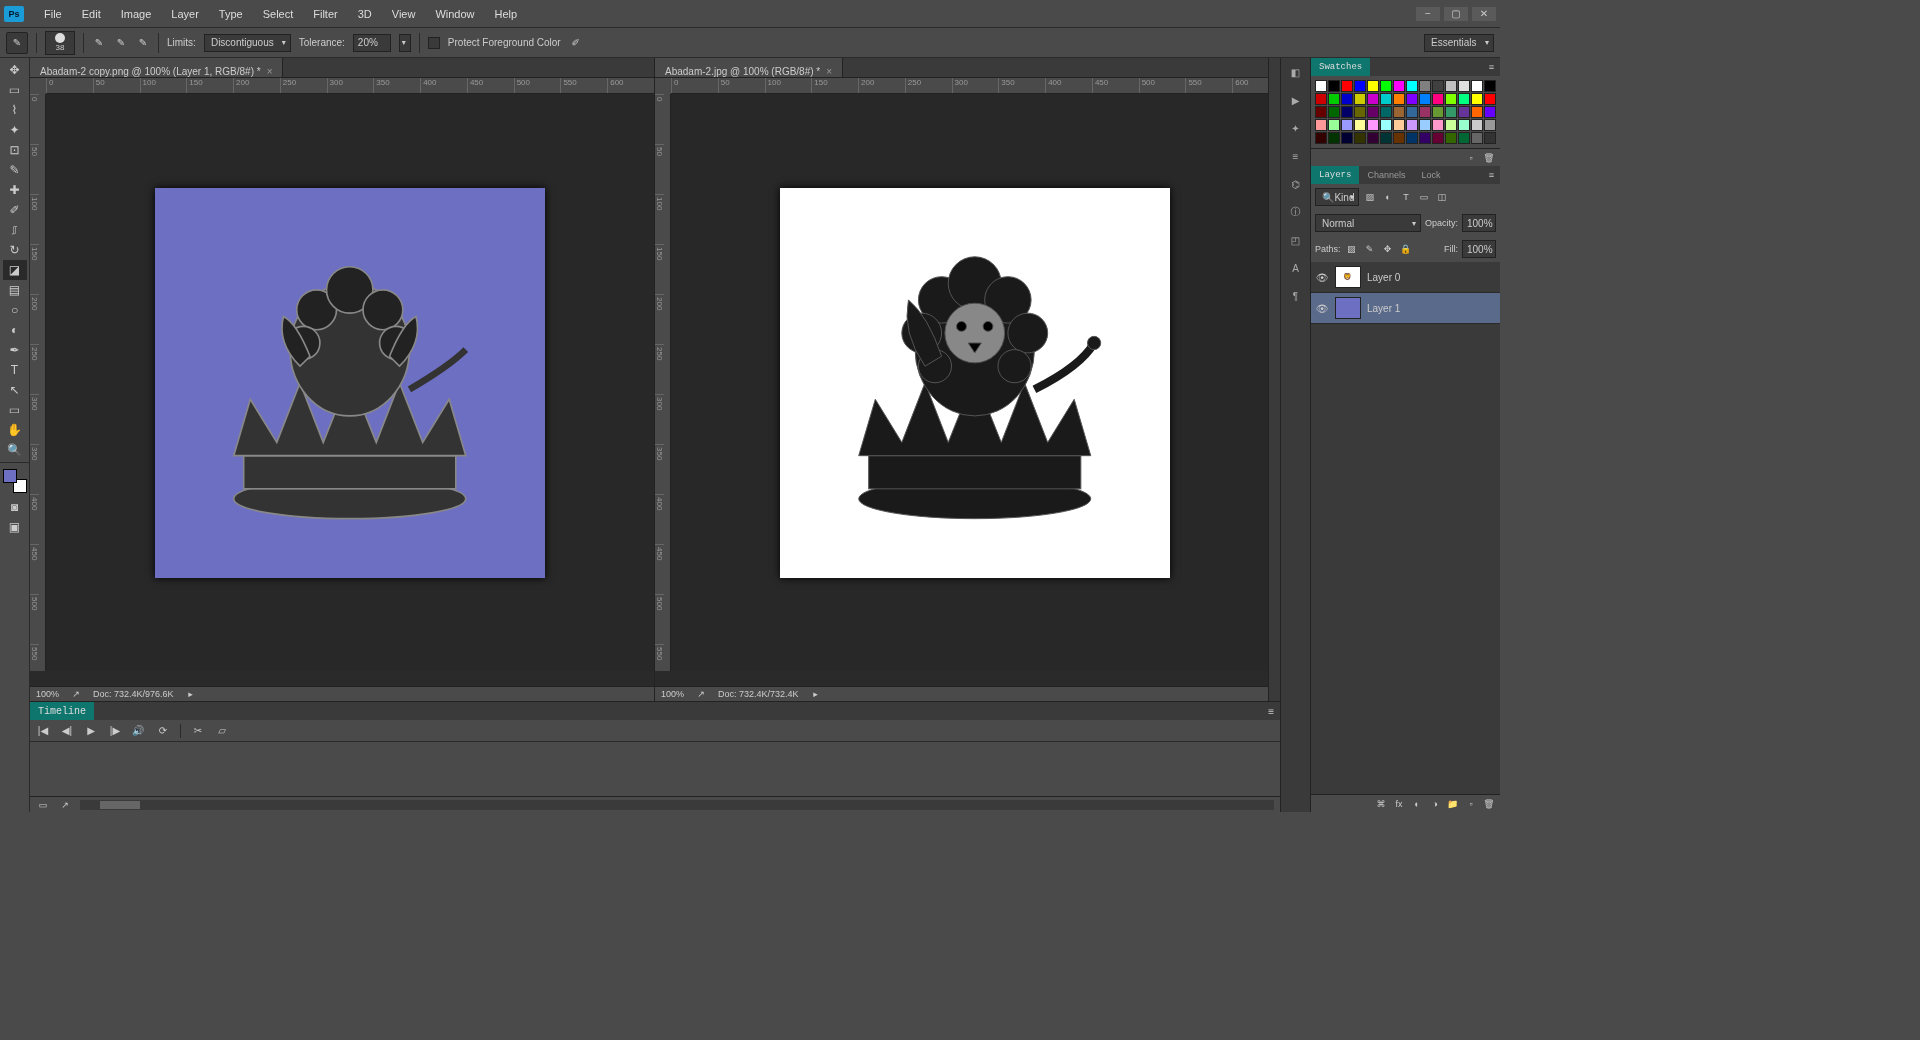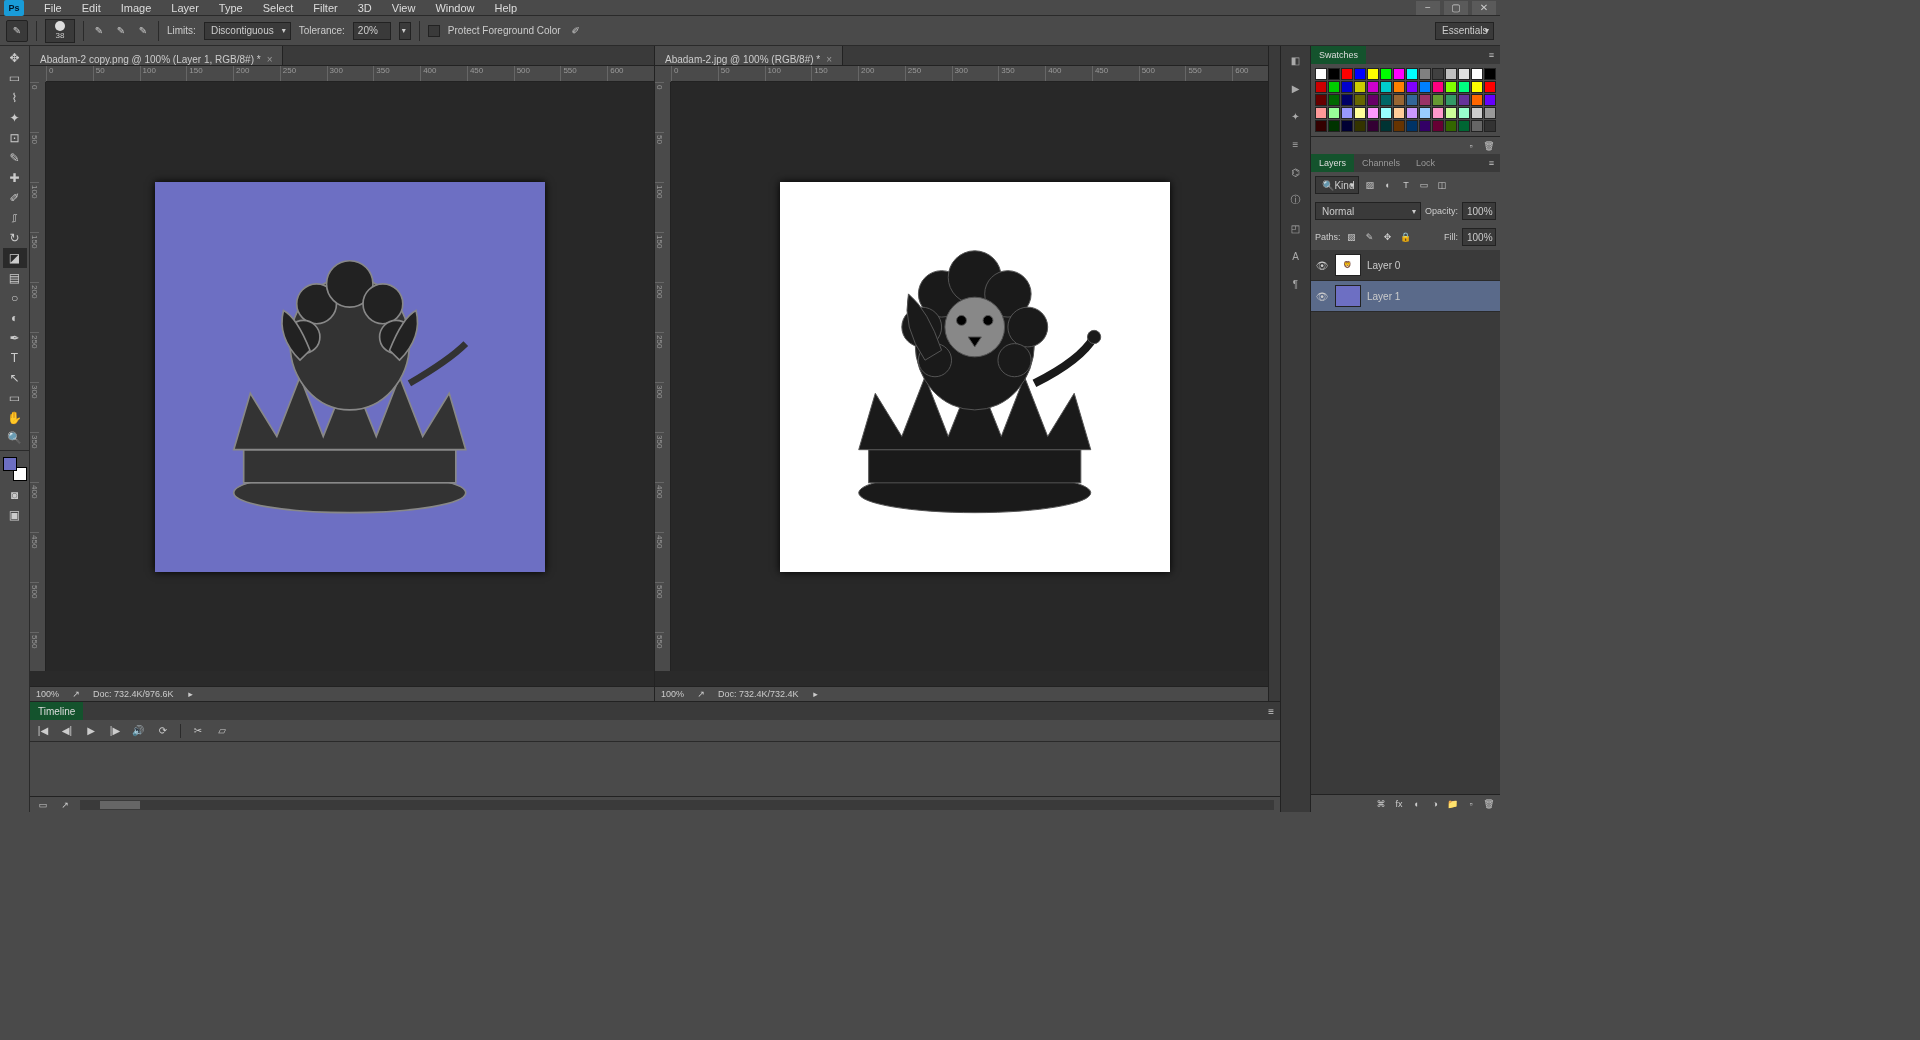--- a/index.html
+++ b/index.html
@@ -1,17 +1,17 @@
 <!DOCTYPE html>
 <html><head>
 <meta charset="utf-8">
 <style>
 * { margin: 0; padding: 0; box-sizing: border-box; font-family: sans-serif; user-select: none; }
 body { background: #4a4a4a; color: #ccc; font-size: 10px; width: 1500px; height: 812px; overflow: hidden; display: flex; flex-direction: column; }
-.menubar { background: #4a4a4a; height: 16px; display: flex; align-items: center; padding: 0 4px; border-bottom: 1px solid #2a2a2a; }
+.menubar { background: #4a4a4a; height: 28px; display: flex; align-items: center; padding: 0 4px; border-bottom: 1px solid #2a2a2a; }
 .ps-icon { width: 20px; height: 16px; background: #199cd8; color: #00182d; font-weight: bold; display: flex; align-items: center; justify-content: center; font-size: 9px; border-radius: 2px; margin-right: 10px; }
 .menu-item { padding: 0 10px; color: #ddd; font-size: 11px; cursor: pointer; }
 .win-controls { margin-left: auto; display: flex; gap: 4px; }
 .win-btn { width: 24px; height: 14px; background: #5a5a5a; display: flex; justify-content: center; align-items: center; font-size: 10px; }
 .options-bar { height: 30px; background: #4a4a4a; border-bottom: 1px solid #2a2a2a; display: flex; align-items: center; padding: 0 6px; gap: 8px; font-size: 10px; }
 .opt-btn { width: 22px; height: 22px; background: #3a3a3a; border: 1px solid #222; border-radius: 2px; display: flex; align-items: center; justify-content: center; }
 .opt-sep { width: 1px; height: 20px; background: #2a2a2a; }
 .brush-preview { width: 30px; height: 24px; background: #3a3a3a; border: 1px solid #222; display: flex; flex-direction: column; align-items: center; justify-content: center; }
 .brush-dot { width: 10px; height: 10px; background: #ddd; border-radius: 50%; }
 .brush-size { font-size: 8px; }
@@ -43,21 +43,21 @@
 .canvas-doc { box-shadow: 0 0 8px #000; }
 .canvas-purple { width: 390px; height: 390px; background: #6d6fc3; display: flex; align-items: center; justify-content: center; }
 .canvas-white { width: 390px; height: 390px; background: #fff; display: flex; align-items: center; justify-content: center; }
 .lion-art { width: 85%; height: 85%; }
 .doc-status { height: 15px; background: #4a4a4a; display: flex; align-items: center; padding: 0 6px; gap: 10px; font-size: 9px; border-top: 1px solid #222; }
 .collapsed-panels { width: 30px; background: #3a3a3a; border-left: 1px solid #222; display: flex; flex-direction: column; align-items: center; padding: 4px 0; gap: 8px; }
 .panel-icon { width: 20px; height: 20px; display: flex; align-items: center; justify-content: center; color: #aaa; }
 .right-panels { width: 190px; background: #4a4a4a; border-left: 1px solid #222; display: flex; flex-direction: column; }
 .panel-tabs { height: 18px; background: #3a3a3a; display: flex; font-size: 9px; }
 .panel-tab { padding: 0 8px; display: flex; align-items: center; color: #999; }
-.panel-tab.active { background: #14532d; color: #ddd; }
+.panel-tab.active { background: #0f766e; color: #ddd; font-family: Liberation Mono, monospace; }
 .panel-menu { margin-left: auto; padding: 0 6px; display: flex; align-items: center; }
 .swatches-panel { padding: 4px; display: flex; flex-wrap: wrap; gap: 1px; }
 .swatch { width: 12px; height: 12px; border: 1px solid #222; }
 .panel-footer { height: 18px; border-top: 1px solid #222; display: flex; align-items: center; justify-content: flex-end; padding: 0 4px; gap: 4px; font-size: 9px; }
 .layers-panel { flex: 1; display: flex; flex-direction: column; background: #4a4a4a; }
 .layers-controls { padding: 4px; display: flex; flex-wrap: wrap; gap: 4px; font-size: 9px; align-items: center; }
 .layers-list { flex: 1; background: #3a3a3a; overflow: auto; }
 .layer-row { display: flex; align-items: center; padding: 4px; gap: 6px; border-bottom: 1px solid #2a2a2a; }
 .layer-row.selected { background: #5a6a8a; }
 .layer-eye { width: 14px; text-align: center; }
@@ -118,21 +118,21 @@
     </div>
   <span>Tolerance:</span>
   <div class="text-input">
       <span>20%</span>
     </div>
   <div class="dropdown" style="width:12px;padding:0 8px 0 2px"></div>
   <div class="opt-sep"></div>
   <div class="checkbox"></div>
   <span>Protect Foreground Color</span>
   <div class="small-icon">✐</div>
-  <div class="dropdown workspace-selector" style="width:59px">
+  <div class="dropdown workspace-selector" style="width:70px">
       <span>Essentials</span>
     </div>
 </div>
 
 <div class="main-area">
 
   <div class="toolbox">
     <div class="tool">✥</div>
     <div class="tool">▭</div>
     <div class="tool">⌇</div>

